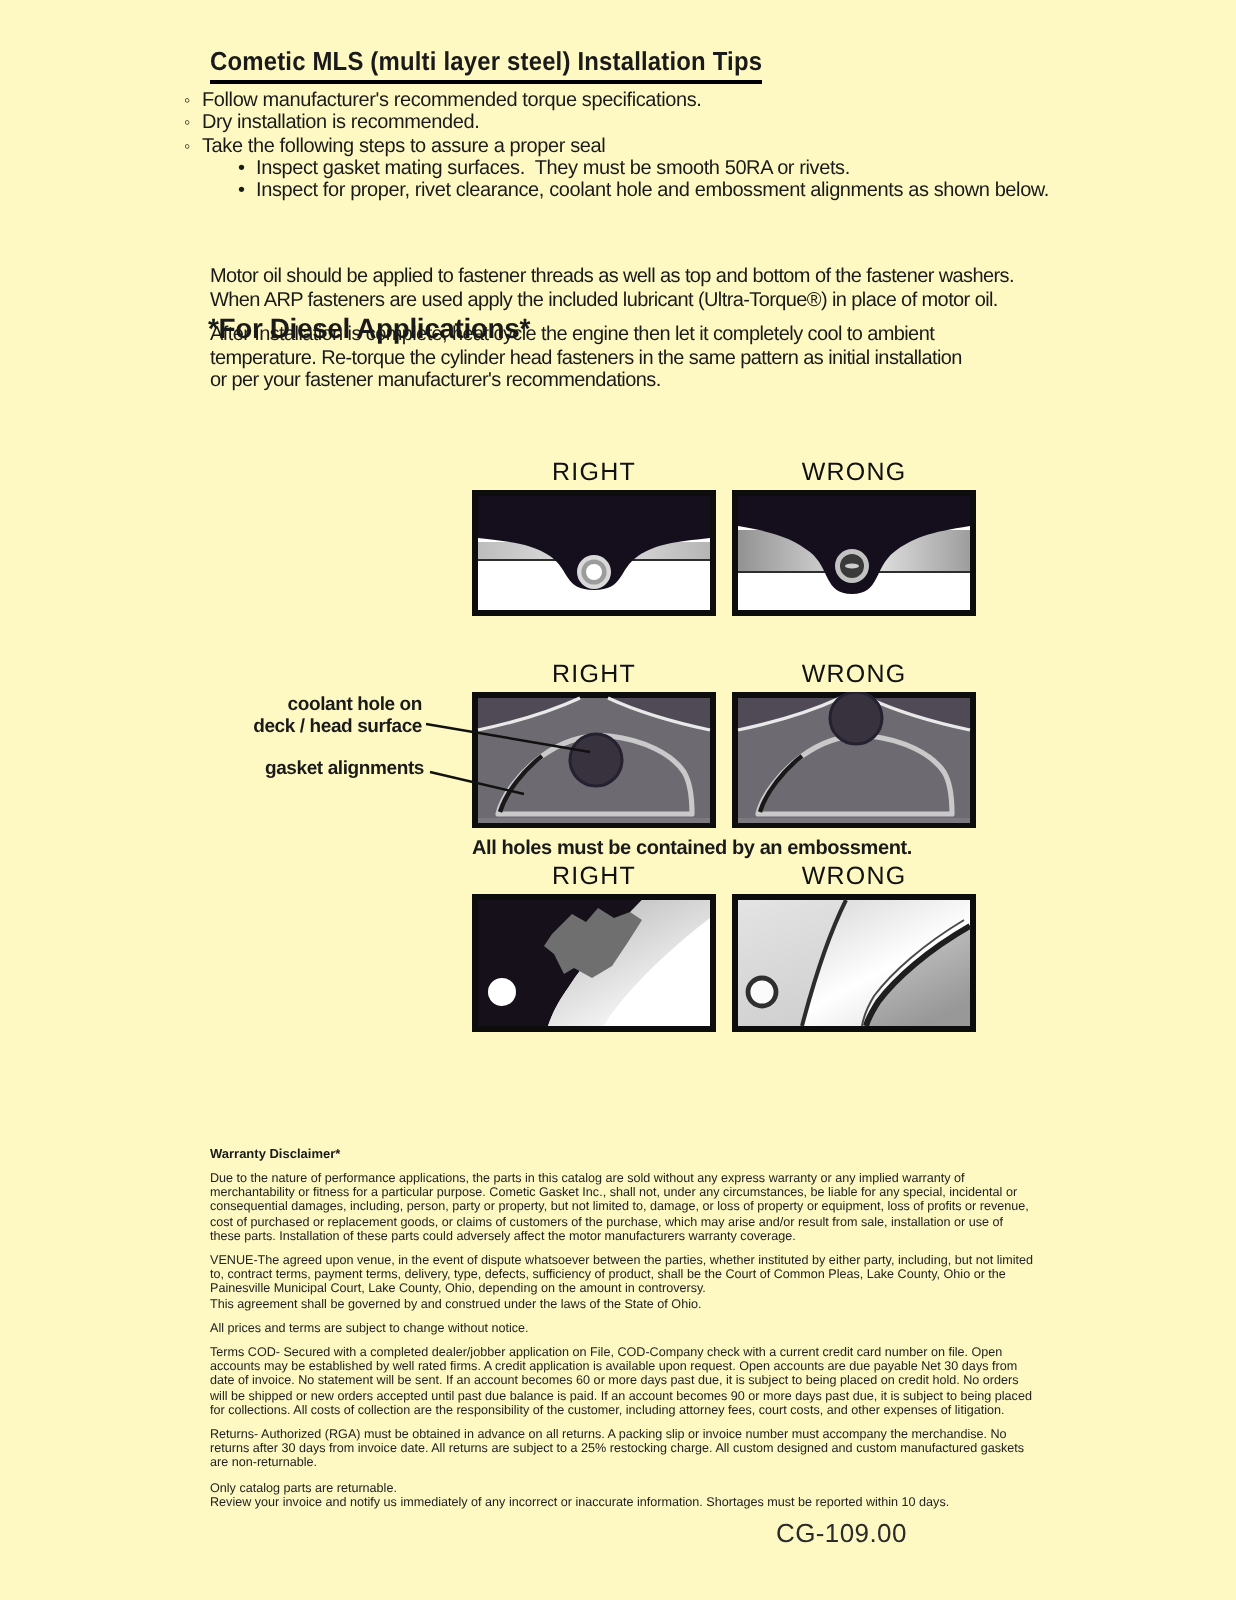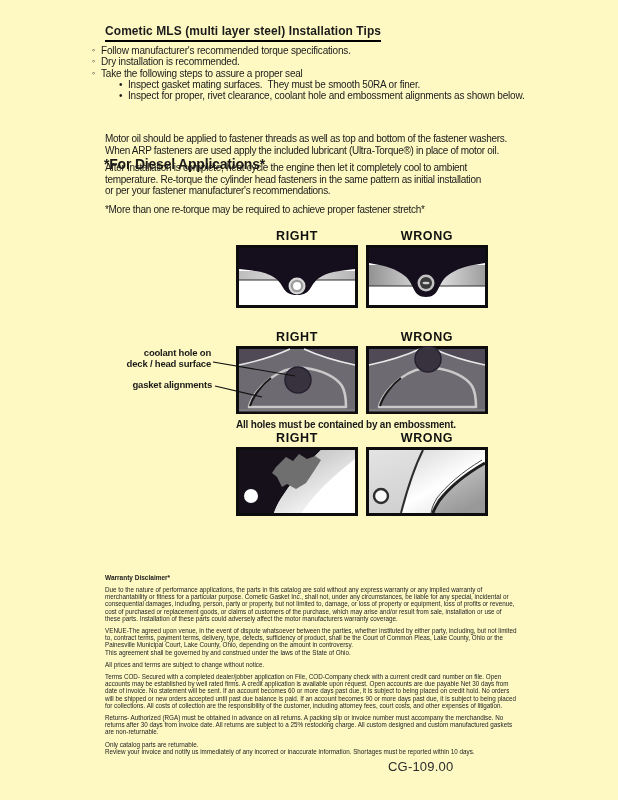--- a/index.html
+++ b/index.html
@@ -31,21 +31,21 @@
   }
   .p1 { top:133px; }
   .p2 { top:162px; }
   .note { top:204px; }
 
   
   .diagram-row { left:236px; width:252px; }
   .row1 { top:229px; } .row2 { top:330px; } .row3 { top:431px; }
   .dlabels { display:flex; gap:8px; margin-bottom:2px; }
   .dlabels span {
-    width:122px; text-align:center; font-size:12.5px; font-weight:bold;
+    width:122px; text-align:center; font-size:12.5px; font-weight:normal;
     letter-spacing:0.6px; color:#111;
   }
   .dboxes { display:flex; gap:8px; }
   .dboxes svg { display:block; flex:none; }
   .dcaption {
     margin-top:5px; font-size:10px; font-weight:bold; letter-spacing:-0.2px;
     white-space:pre-line; width:280px; line-height:11.5px;
   }
 
   
@@ -84,35 +84,34 @@
       <div class="bullet-row">
         <span class="bmark">◦</span>
         <span class="bullet-text">Dry installation is recommended.</span>
       </div>
       <div class="bullet-row">
         <span class="bmark">◦</span>
         <span class="bullet-text">Take the following steps to assure a proper seal</span>
       </div>
     <div class="bullet-row sub">
         <span class="bmark">•</span>
-        <span class="bullet-text">Inspect gasket mating surfaces.  They must be smooth 50RA or finer.</span>
+        <span class="bullet-text">Inspect gasket mating surfaces.  They must be smooth 50RA or rivets.</span>
       </div>
       <div class="bullet-row sub">
         <span class="bmark">•</span>
         <span class="bullet-text">Inspect for proper, rivet clearance, coolant hole and embossment alignments as shown below.</span>
       </div>
   </div>
 
   <div class="abs diesel-heading">*For Diesel Applications*</div>
   <div class="abs body-para p2">After Installation is complete, heat cycle the engine then let it completely cool to ambient
 temperature. Re-torque the cylinder head fasteners in the same pattern as initial installation
 or per your fastener manufacturer's recommendations.</div>
   <div class="abs body-para p1">Motor oil should be applied to fastener threads as well as top and bottom of the fastener washers.
 When ARP fasteners are used apply the included lubricant (Ultra-Torque®) in place of motor oil.</div>
-  <div class="abs body-para note">*More than one re-torque may be required to achieve proper fastener stretch*</div>
 
   <div class="abs diagram-row row1">
     <div class="dlabels">
       <span>RIGHT</span>
       <span>WRONG</span>
     </div>
     <div class="dboxes">
       <svg width="122" height="63" viewBox="0 0 122 63">
         <defs>
           <linearGradient id="d1r-band" x1="0" y1="0" x2="1" y2="0">

